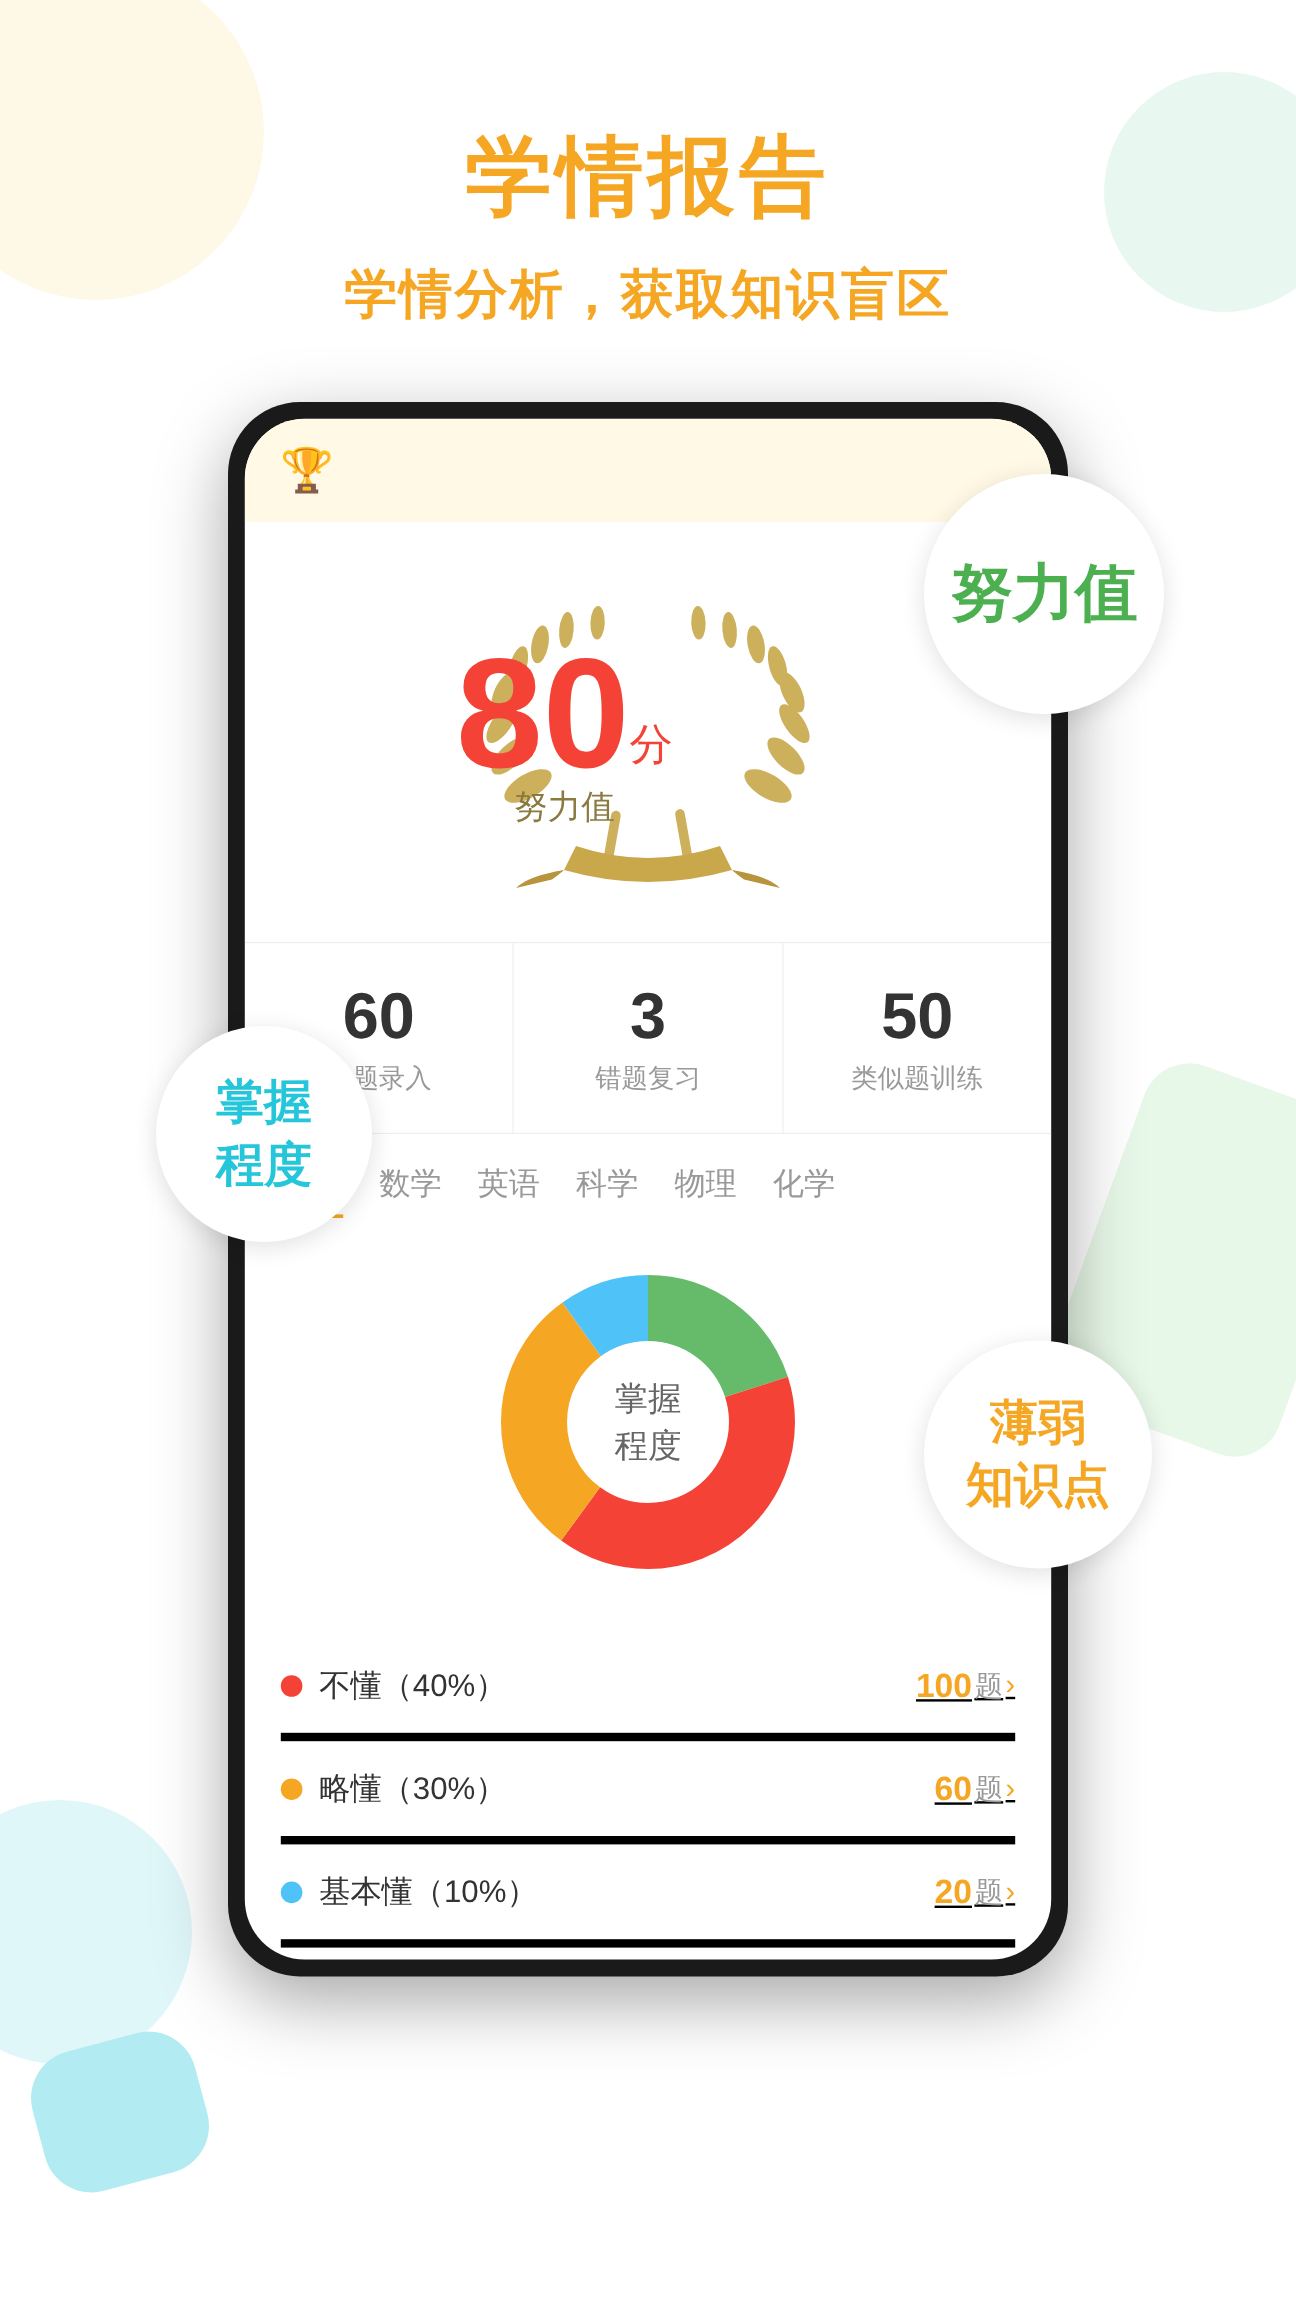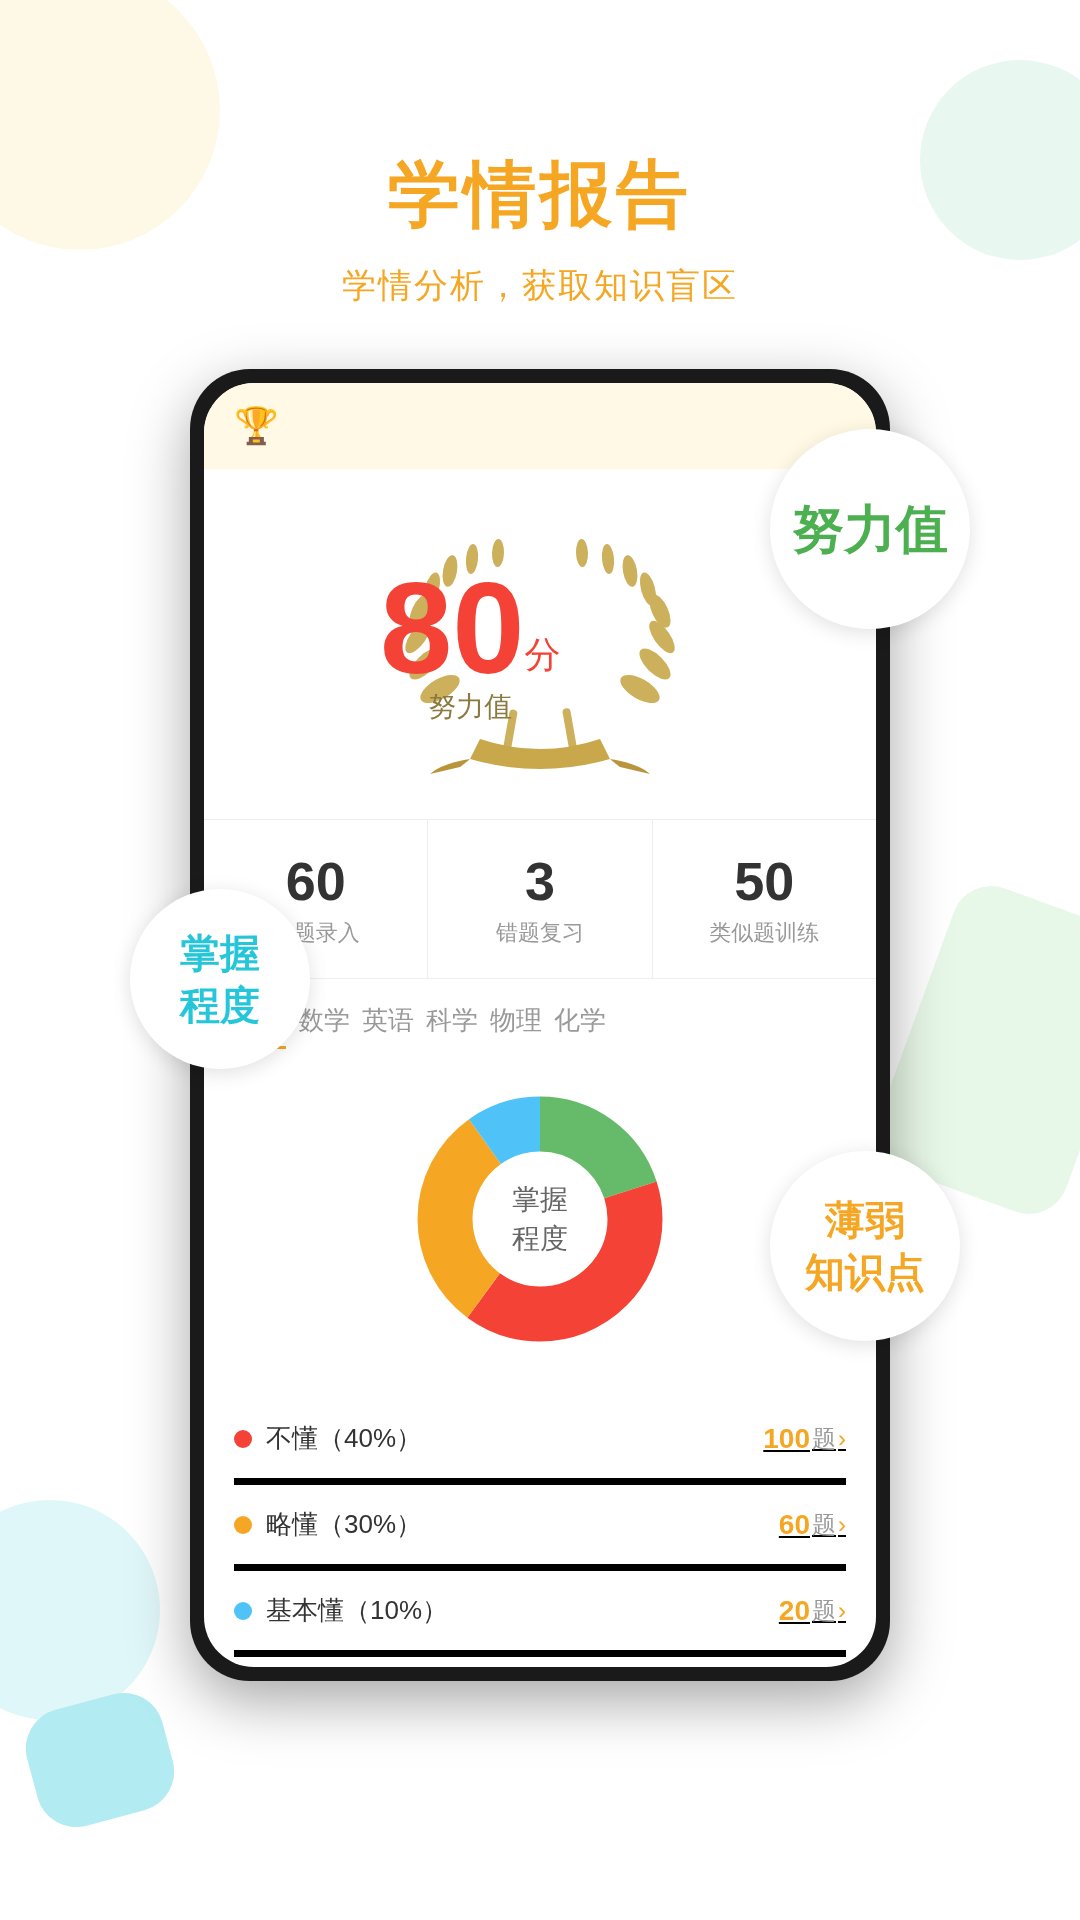--- a/index.html
+++ b/index.html
@@ -72,27 +72,27 @@
       position: relative;
       z-index: 10;
       text-align: center;
       padding-top: 100px;
     }
     .header-title {
       font-size: 72px;
       font-weight: 900;
       color: #f5a623;
       letter-spacing: 4px;
-      margin-top: 47px;
     }
     .header-subtitle {
-      font-size: 34px;
+      font-size: 44px;
       color: #f5a623;
       margin-top: 20px;
       letter-spacing: 2px;
+      font-weight: bold;
     }
 
     
     .phone-container {
       position: relative;
       z-index: 5;
       margin: 60px auto 0;
       width: 700px;
     }
 
@@ -234,21 +234,21 @@
     .stat-desc {
       font-size: 22px;
       color: #999;
       margin-top: 6px;
     }
 
     
     .subject-tabs {
       display: flex;
       padding: 24px 30px 0;
-      gap: 12px;
+      gap: 30px;
     }
     .subject-tab {
       font-size: 26px;
       color: #999;
       padding-bottom: 8px;
     }
     .subject-tab.active {
       color: #f5a623;
       border-bottom: 3px solid #f5a623;
       font-weight: bold;

